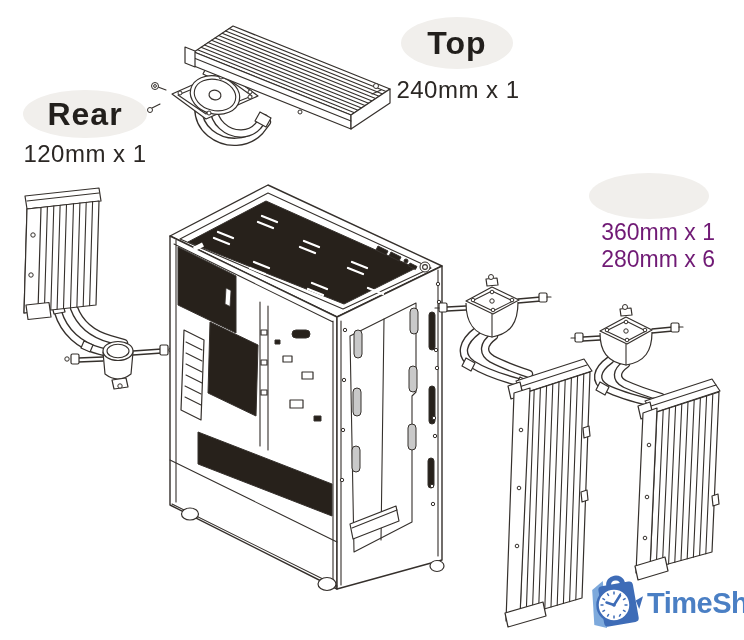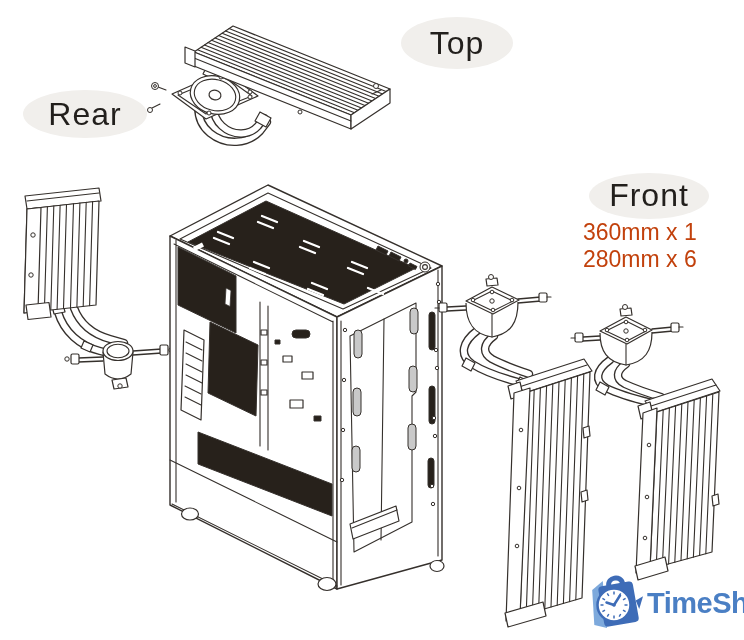--- a/index.html
+++ b/index.html
@@ -1,28 +1,28 @@
 <!DOCTYPE html>
 <html><head>
 <meta charset="utf-8">
 <style>
   html,body{margin:0;padding:0;background:#fff;}
   .stage{position:relative;width:744px;height:640px;background:#ffffff;overflow:hidden;
          font-family:"Liberation Sans",sans-serif;}
   .stage svg{position:absolute;left:0;top:0;}
   .label{position:absolute;color:#221f1c;text-align:center;white-space:nowrap;z-index:2;}
-  .title{font-weight:normal;font-size:32px;letter-spacing:1px;}
+  .title{font-weight:bold;font-size:32px;letter-spacing:1px;}
   .size{font-size:24px;color:#2b2724;letter-spacing:0.5px;}
   .rear-title{left:25px;top:96px;width:120px;}
   .rear-size{left:12px;top:140px;width:146px;}
   .top-title{left:397px;top:25px;width:120px;}
   .top-size{left:388px;top:76px;width:140px;}
   .front-title{left:589px;top:177px;width:120px;}
   .front-sizes{position:absolute;left:583px;top:219px;width:132px;z-index:2;
-               font-size:23px;line-height:27px;color:#c2410c;text-align:left;}
+               font-size:23px;line-height:27px;color:#701a75;text-align:right;}
   .logo{position:absolute;left:586px;top:572px;display:flex;align-items:center;z-index:2;}
   .logo svg{position:static;}
   .logo-text{font-weight:bold;font-size:29px;color:#4a7fc4;letter-spacing:-0.5px;margin-left:1px;}
   
   .ln{fill:none;stroke:#35302c;stroke-width:1.1;stroke-linejoin:round;stroke-linecap:round;}
   .ln2{fill:none;stroke:#35302c;stroke-width:1.4;stroke-linejoin:round;stroke-linecap:round;}
   .fw{fill:#ffffff;stroke:#35302c;stroke-width:1.2;stroke-linejoin:round;}
   .fd{fill:#27211b;stroke:#35302c;stroke-width:1;stroke-linejoin:round;}
   .fg{fill:#c9c9c9;stroke:#35302c;stroke-width:1;stroke-linejoin:round;}
   .tube-o{fill:none;stroke:#35302c;stroke-width:8.5;stroke-linecap:round;}
@@ -271,22 +271,23 @@
     <path class="fw" d="M643 413 L657 408 L650 569 L636 573 Z"></path>
     <circle class="scr" cx="649" cy="445" r="1.8"></circle>
         <circle class="scr" cx="647" cy="497" r="1.8"></circle>
         <circle class="scr" cx="645" cy="538" r="1.8"></circle>
     <path class="fw" d="M712 496 l6 -2 l1 10 l-6 2 z"></path>
     <path class="fw" d="M635 566 L665 557 L668 571 L638 580 Z"></path>
   </g>
 </svg>
 
   <div class="label title rear-title">Rear</div>
+  <div class="label size  rear-size">120mm x 1</div>
   <div class="label title top-title">Top</div>
-  <div class="label title front-title">Front</div>
+  <div class="label size  top-size">240mm x 1</div>
   <div class="front-sizes">
     <div>360mm x 1</div>
     <div>280mm x 6</div>
   </div>
 
   <div class="logo">
     <svg width="60" height="62" viewBox="0 0 60 62">
       <g transform="rotate(-10 30 32)">
         <path d="M9 14 L21 7 L17 54 L5 49 Z" fill="#7da9dc"></path>
         <path d="M26 13 C26 4 40 4 40 13" stroke="#3e6cb7" stroke-width="5" fill="none"></path>

